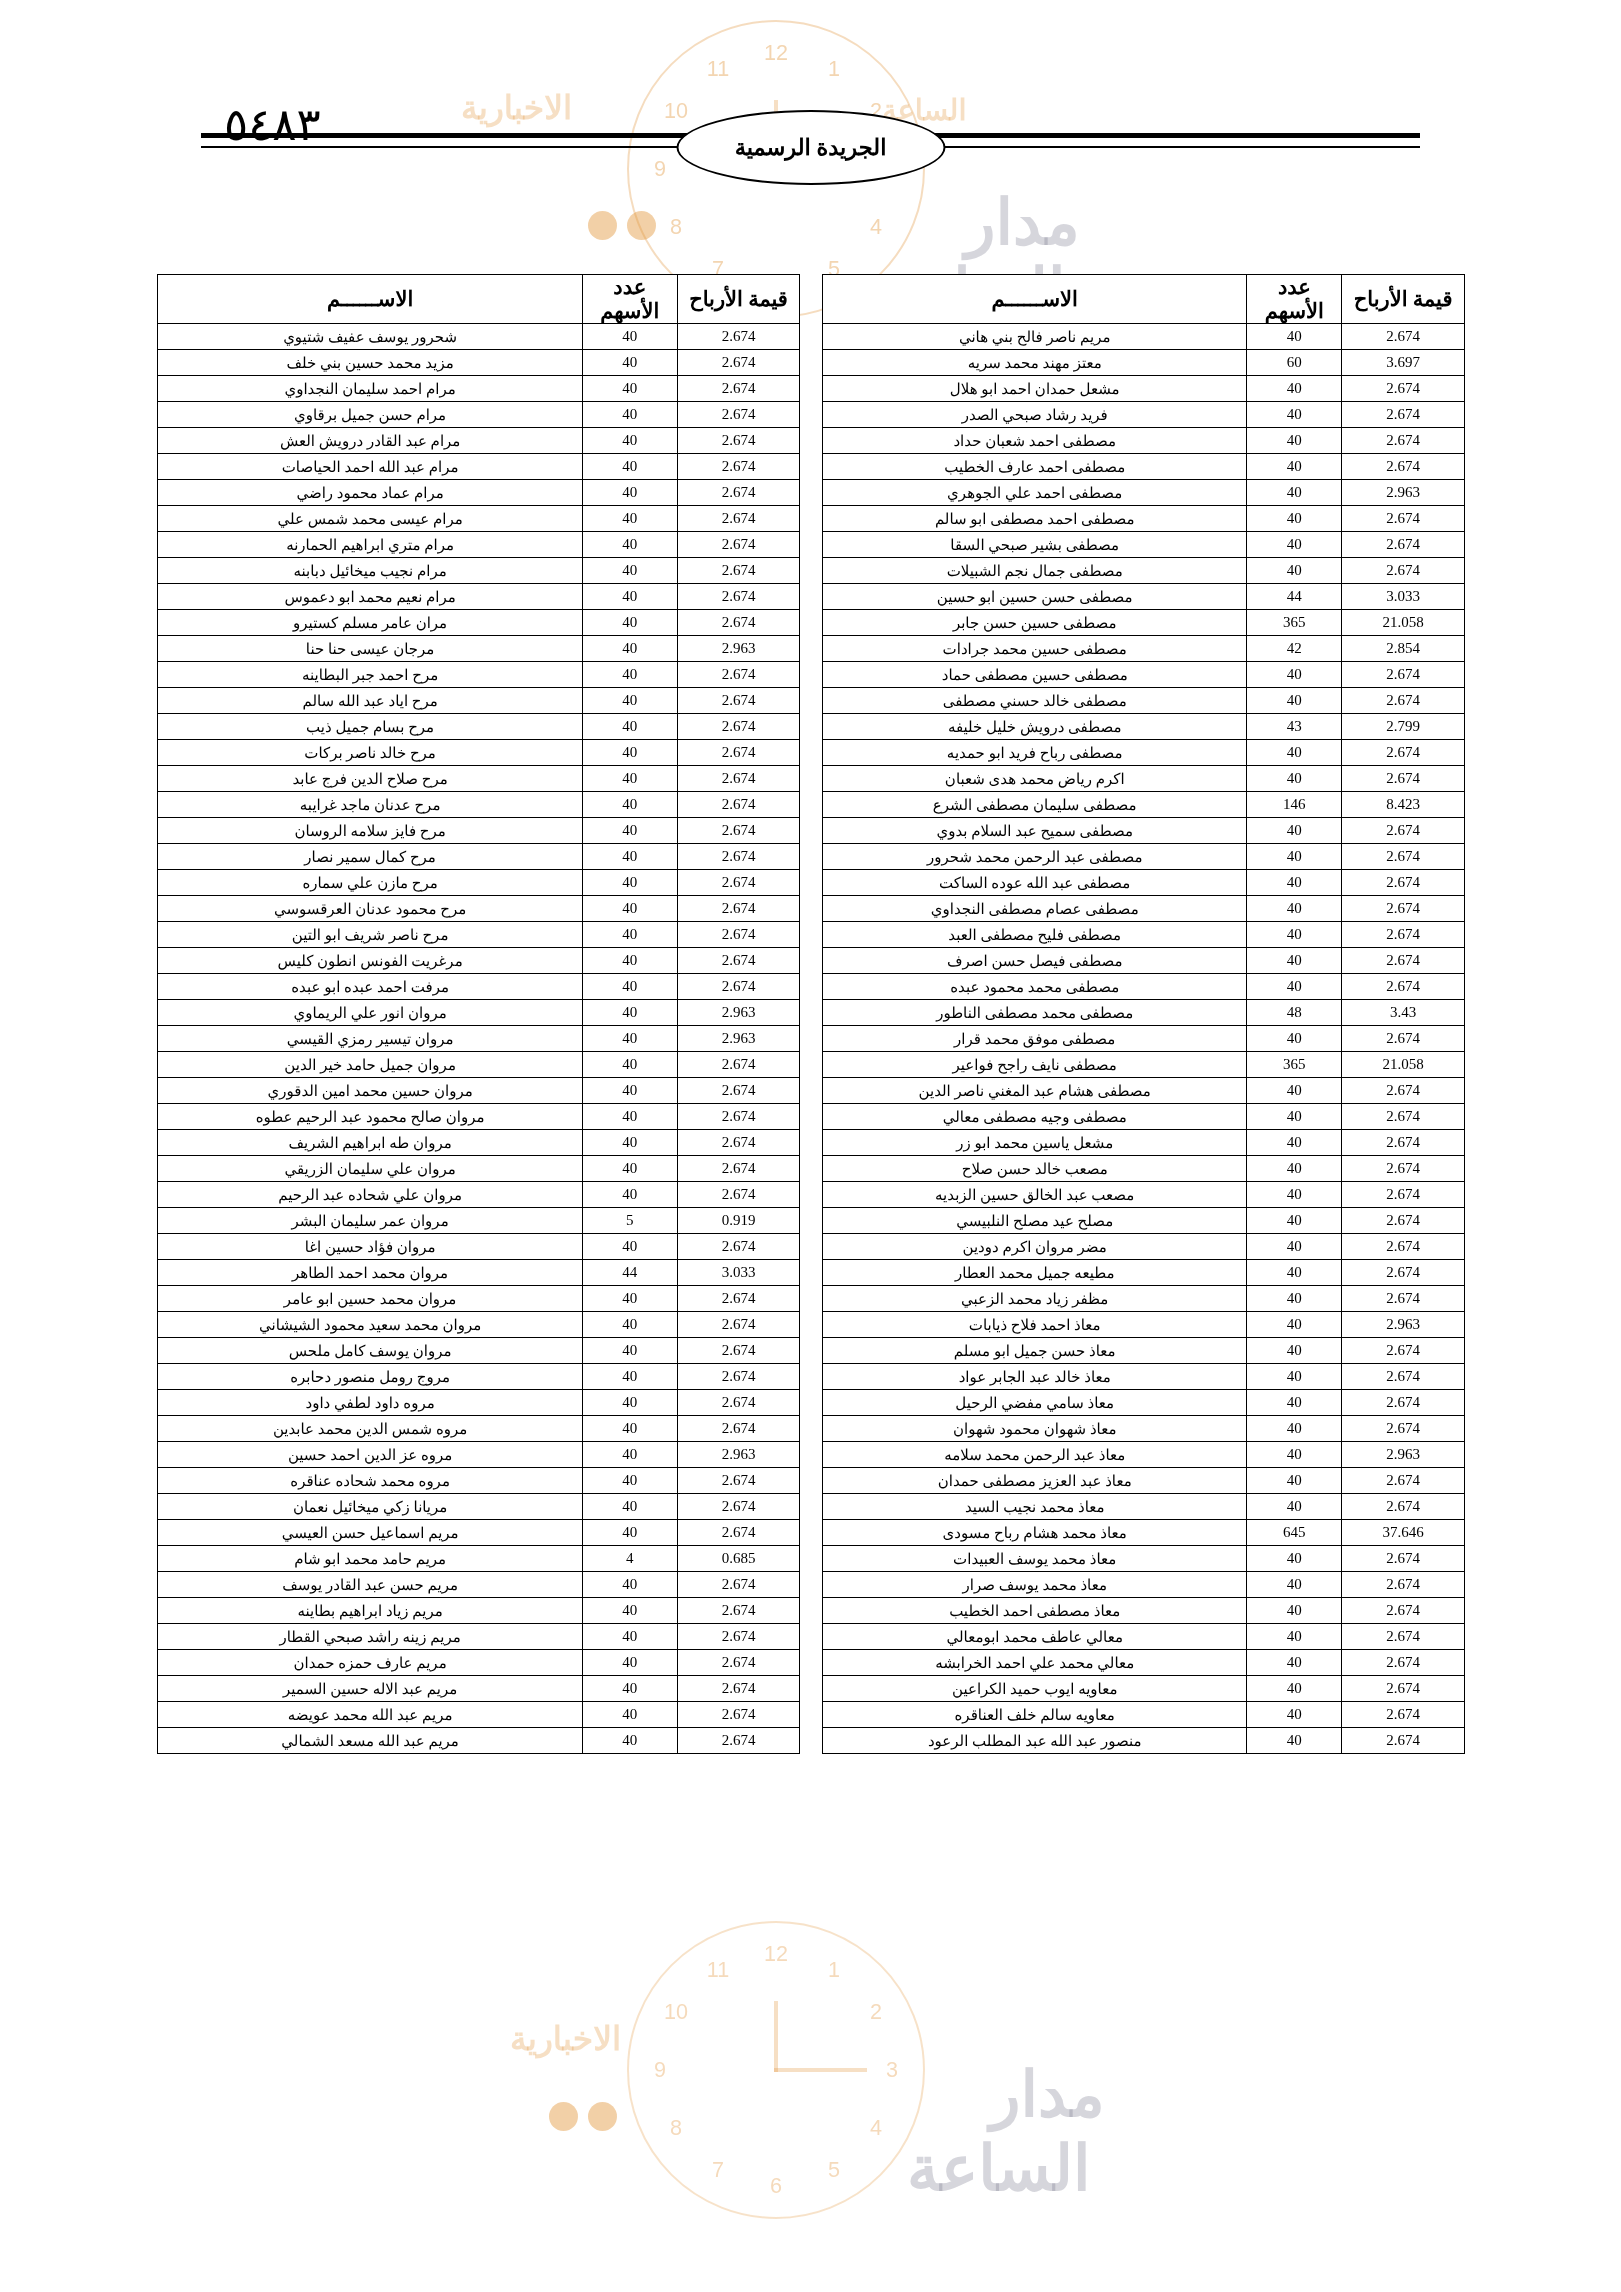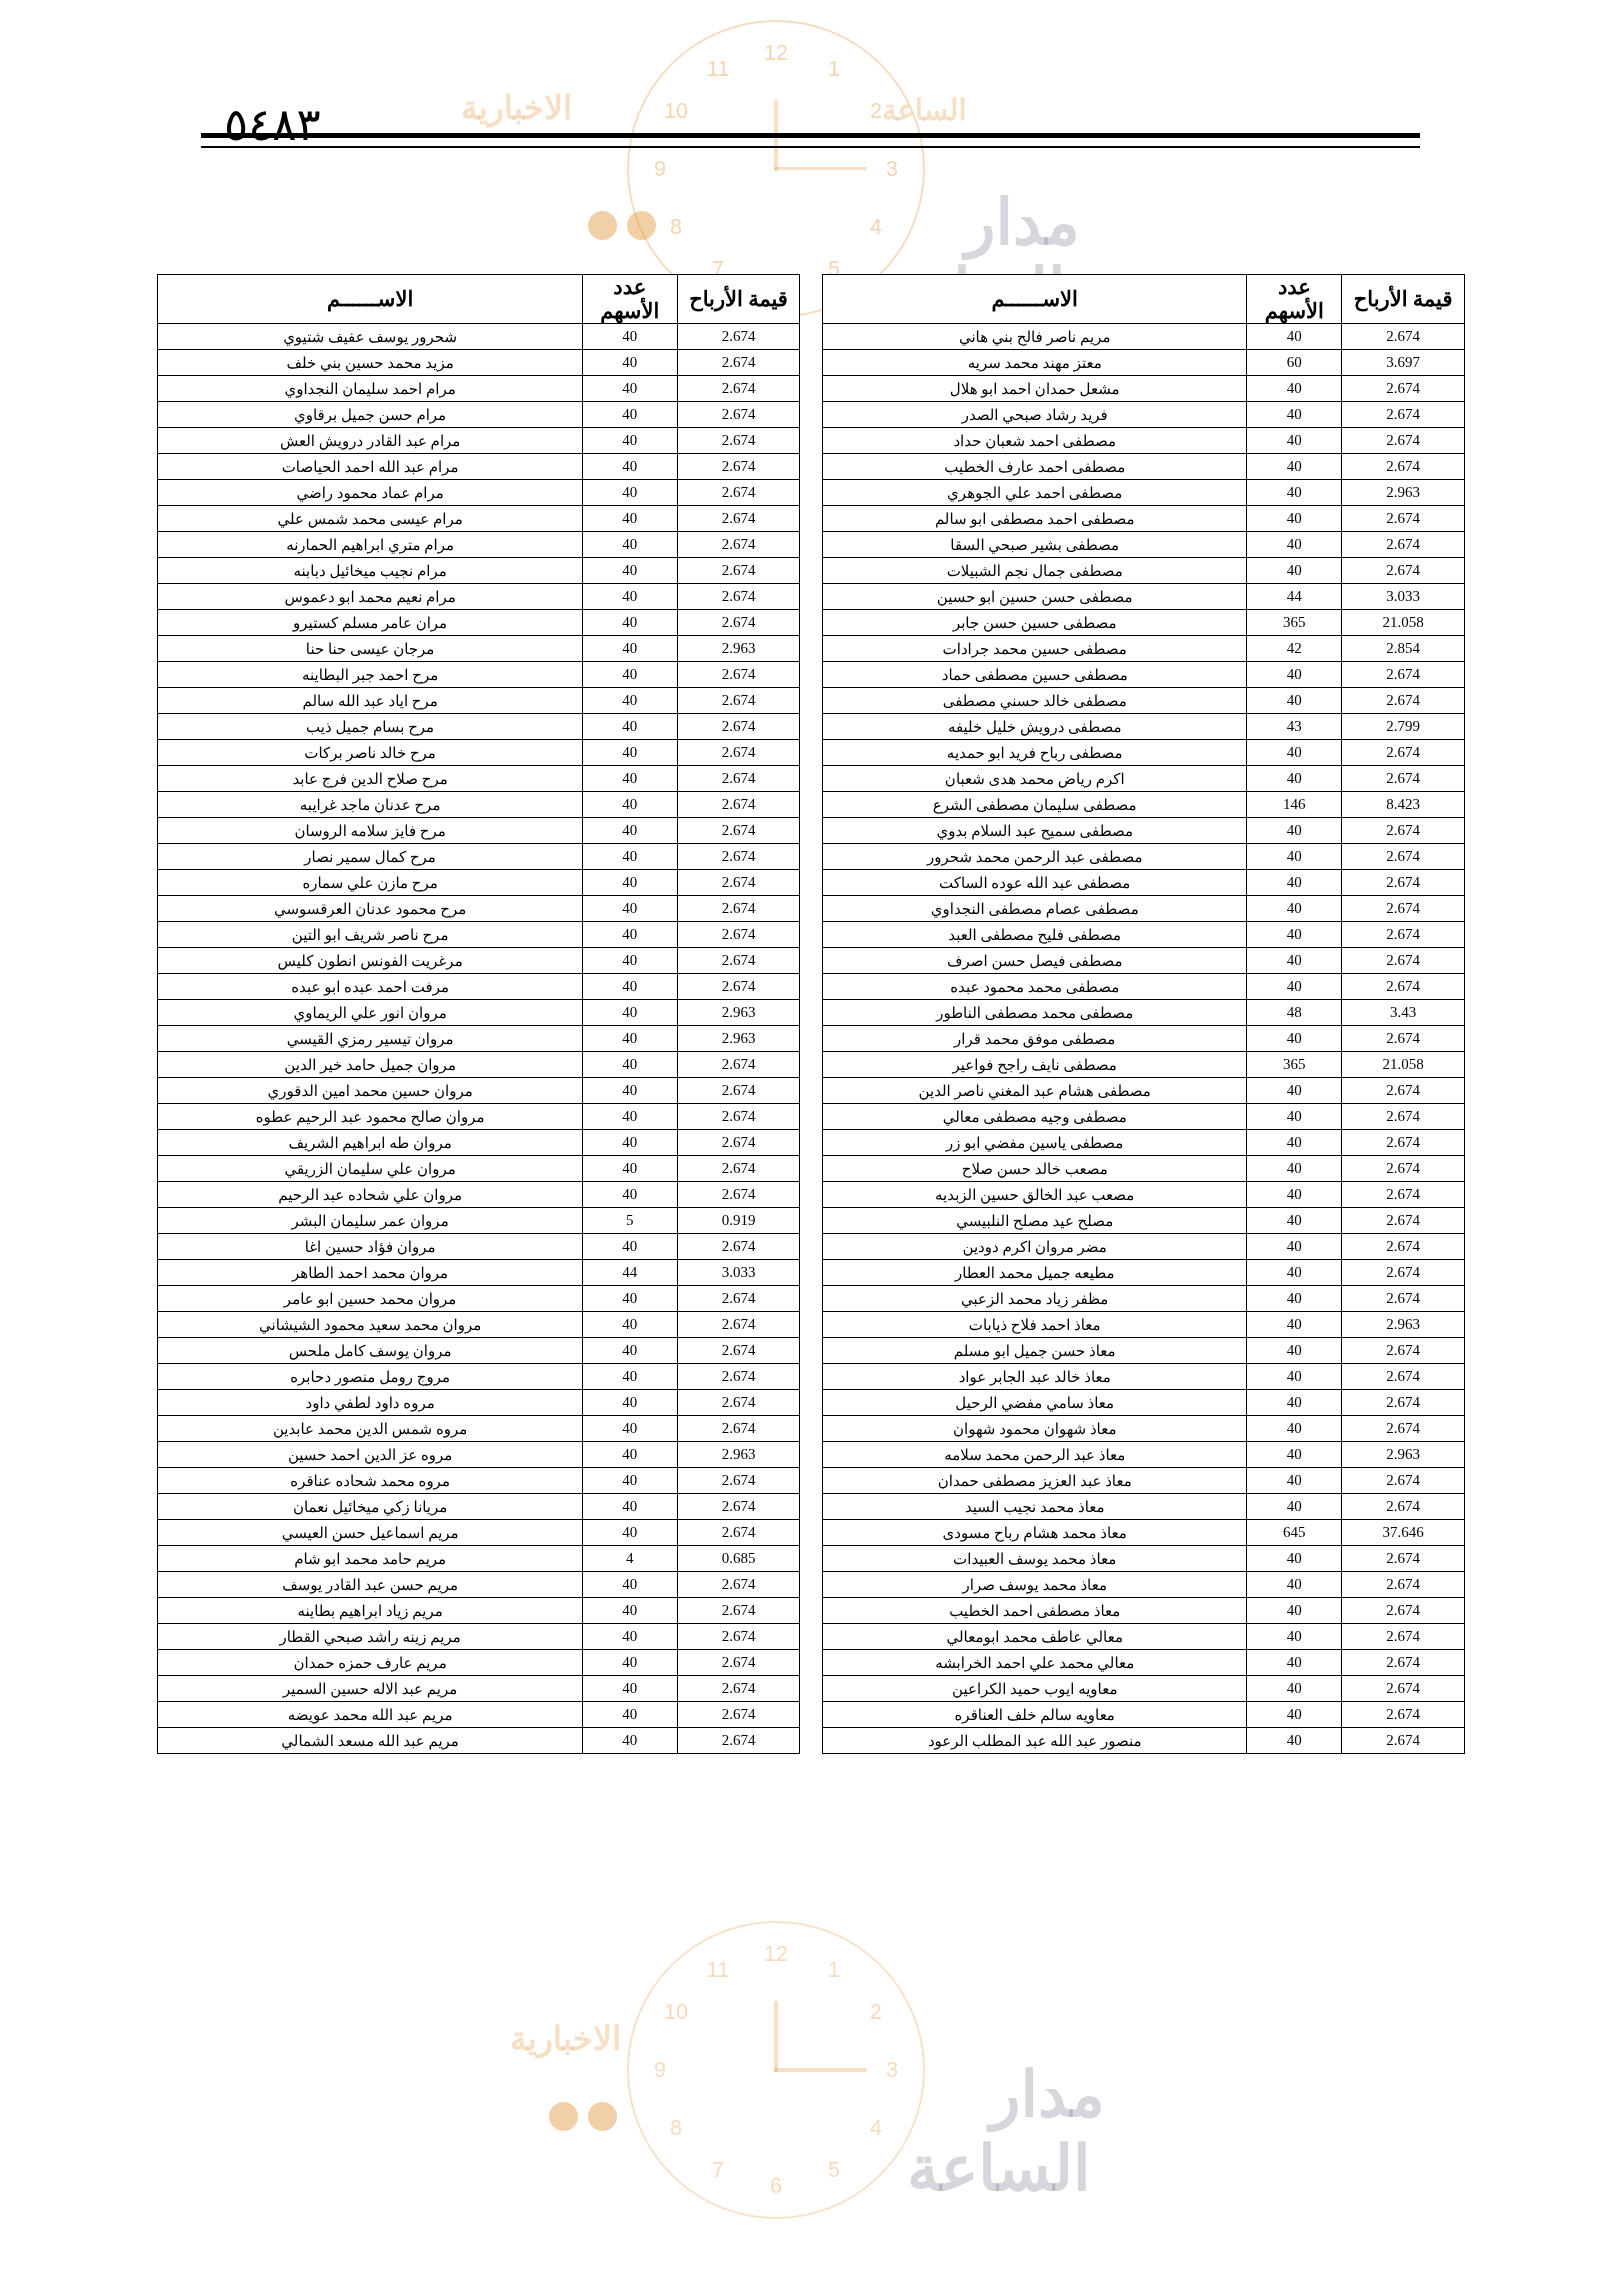--- a/index.html
+++ b/index.html
@@ -209,20 +209,21 @@
     <div class="wm-dot" style="left:588px; top:211px; width:29px; height:29px;"></div>
     <div class="wm-dot" style="left:627px; top:211px; width:29px; height:29px;"></div>
     <div class="wm-dot" style="left:549px; top:2102px; width:29px; height:29px;"></div>
     <div class="wm-dot" style="left:588px; top:2102px; width:29px; height:29px;"></div>
   </div>
 
   <div class="header">
     <div class="header-rule"></div>
     <div class="header-rule thin"></div>
     <div class="page-number">٥٤٨٣</div>
+    <div class="gazette-oval">الجريدة الرسمية</div>
   </div>
 
   <div class="tables-wrap">
 
     <table class="tbl">
       <thead>
         <tr>
           <th class="c-profit">قيمة الأرباح</th>
           <th class="c-shares">عدد الأسهم</th>
           <th class="c-name">الاســــــم</th>
@@ -380,21 +381,21 @@
             <td class="c-name">مصطفى هشام عبد المغني ناصر الدين</td>
           </tr>
           <tr>
             <td class="c-profit">2.674</td>
             <td class="c-shares">40</td>
             <td class="c-name">مصطفى وجيه مصطفى معالي</td>
           </tr>
           <tr>
             <td class="c-profit">2.674</td>
             <td class="c-shares">40</td>
-            <td class="c-name">مصطفى ياسين مفضي ابو زر</td>
+            <td class="c-name">مشعل ياسين محمد ابو زر</td>
           </tr>
           <tr>
             <td class="c-profit">2.674</td>
             <td class="c-shares">40</td>
             <td class="c-name">مصعب خالد حسن صلاح</td>
           </tr>
           <tr>
             <td class="c-profit">2.674</td>
             <td class="c-shares">40</td>
             <td class="c-name">مصعب عبد الخالق حسين الزبديه</td>

